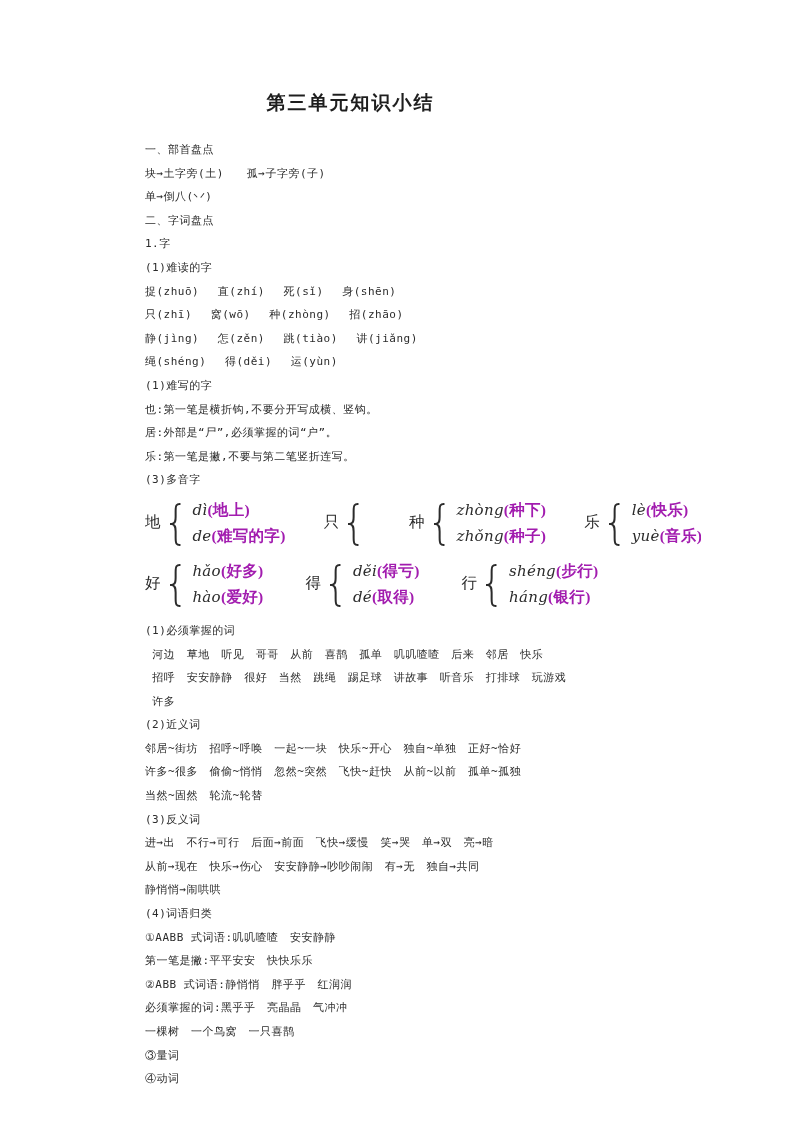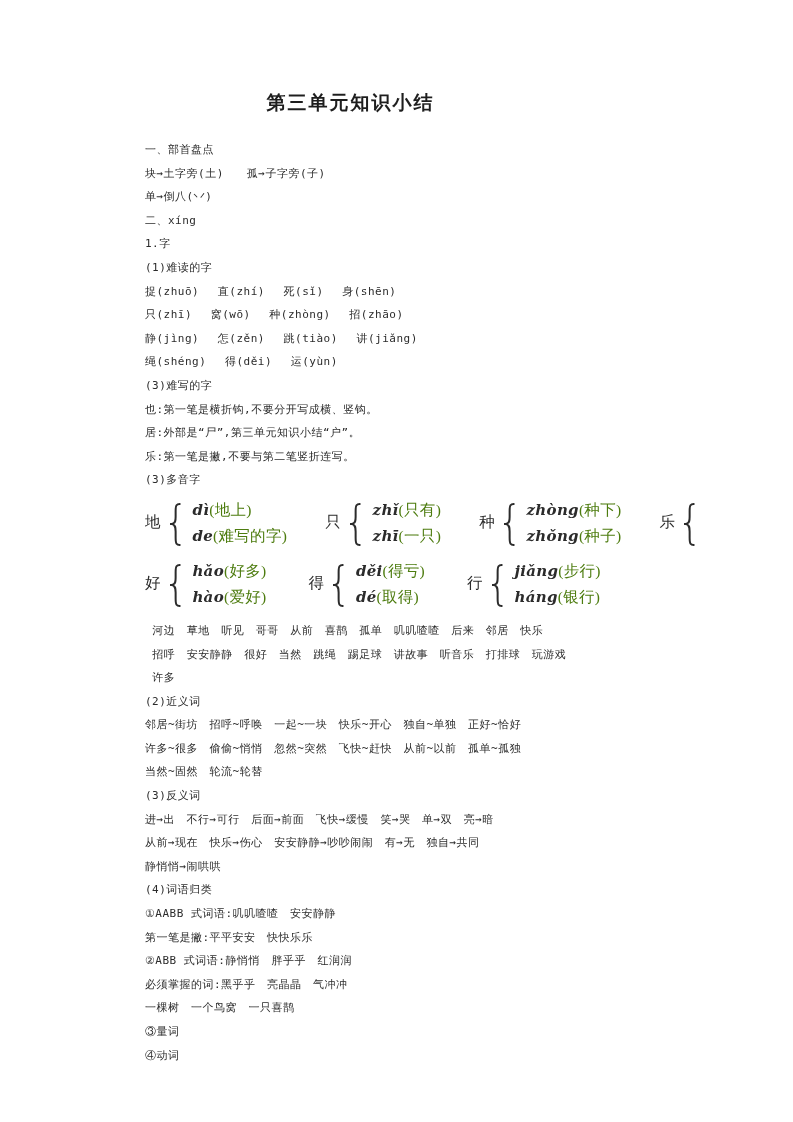--- a/index.html
+++ b/index.html
@@ -59,66 +59,63 @@
   .poly-lines{display:flex;flex-direction:column;}
   .poly-line{
     font-size:15.5px;
     line-height:25px;
     letter-spacing:0.3px;
     white-space:pre;
   }
   .poly-py{
     font-family:"DejaVu Serif",serif;
     font-style:italic;
-    font-weight:700;
+    font-weight:400;
     font-size:15px;
     color:#2b2b2b;
   }
   .poly-zh{
     font-family:"Liberation Serif",serif;
-    color:#4d7c0f;
+    color:#a21caf;
+    font-weight:bold;
   }
 </style>
 </head>
 <body>
 
 <div class="page">
   <h1 class="doc-title">第三单元知识小结</h1>
   <div class="doc-body" id="doc-body">
       <p class="line">一、部首盘点</p>
       <p class="line">块→土字旁(土)　　孤→子字旁(子)</p>
       <p class="line">单→倒八(丷)</p>
-      <p class="line">二、xíng</p>
+      <p class="line">二、字词盘点</p>
       <p class="line">1.字</p>
       <p class="line">(1)难读的字</p>
       <p class="line">捉(zhuō)　 直(zhí)　 死(sǐ)　 身(shēn)</p>
       <p class="line">只(zhī)　 窝(wō)　 种(zhòng)　 招(zhāo)</p>
       <p class="line">静(jìng)　 怎(zěn)　 跳(tiào)　 讲(jiǎng)</p>
       <p class="line">绳(shéng)　 得(děi)　 运(yùn)</p>
-      <p class="line">(3)难写的字</p>
+      <p class="line">(1)难写的字</p>
       <p class="line">也:第一笔是横折钩,不要分开写成横、竖钩。</p>
-      <p class="line">居:外部是“尸”,第三单元知识小结“户”。</p>
+      <p class="line">居:外部是“尸”,必须掌握的词“户”。</p>
       <p class="line">乐:第一笔是撇,不要与第二笔竖折连写。</p>
       <p class="line">(3)多音字</p>
       <div class="poly-row row-1">
         <div class="poly-entry">
           <span class="poly-char">地</span>
           <span class="poly-brace">{</span>
           <div class="poly-lines">
             <div class="poly-line"><span class="poly-py">dì</span><span class="poly-zh">(地上)</span></div>
             <div class="poly-line"><span class="poly-py">de</span><span class="poly-zh">(难写的字)</span></div>
           </div>
         </div>
         <div class="poly-entry">
           <span class="poly-char">只</span>
           <span class="poly-brace">{</span>
-          <div class="poly-lines">
-            <div class="poly-line"><span class="poly-py">zhǐ</span><span class="poly-zh">(只有)</span></div>
-            <div class="poly-line"><span class="poly-py">zhī</span><span class="poly-zh">(一只)</span></div>
-          </div>
         </div>
         <div class="poly-entry">
           <span class="poly-char">种</span>
           <span class="poly-brace">{</span>
           <div class="poly-lines">
             <div class="poly-line"><span class="poly-py">zhòng</span><span class="poly-zh">(种下)</span></div>
             <div class="poly-line"><span class="poly-py">zhǒng</span><span class="poly-zh">(种子)</span></div>
           </div>
         </div>
         <div class="poly-entry">
@@ -144,25 +141,26 @@
           <span class="poly-brace">{</span>
           <div class="poly-lines">
             <div class="poly-line"><span class="poly-py">děi</span><span class="poly-zh">(得亏)</span></div>
             <div class="poly-line"><span class="poly-py">dé</span><span class="poly-zh">(取得)</span></div>
           </div>
         </div>
         <div class="poly-entry">
           <span class="poly-char">行</span>
           <span class="poly-brace">{</span>
           <div class="poly-lines">
-            <div class="poly-line"><span class="poly-py">jiǎng</span><span class="poly-zh">(步行)</span></div>
+            <div class="poly-line"><span class="poly-py">shéng</span><span class="poly-zh">(步行)</span></div>
             <div class="poly-line"><span class="poly-py">háng</span><span class="poly-zh">(银行)</span></div>
           </div>
         </div>
       </div>
+      <p class="line">(1)必须掌握的词</p>
       <p class="line"> 河边　草地　听见　哥哥　从前　喜鹊　孤单　叽叽喳喳　后来　邻居　快乐</p>
       <p class="line"> 招呼　安安静静　很好　当然　跳绳　踢足球　讲故事　听音乐　打排球　玩游戏</p>
       <p class="line"> 许多</p>
       <p class="line">(2)近义词</p>
       <p class="line">邻居~街坊　招呼~呼唤　一起~一块　快乐~开心　独自~单独　正好~恰好</p>
       <p class="line">许多~很多　偷偷~悄悄　忽然~突然　飞快~赶快　从前~以前　孤单~孤独</p>
       <p class="line">当然~固然　轮流~轮替</p>
       <p class="line">(3)反义词</p>
       <p class="line">进→出　不行→可行　后面→前面　飞快→缓慢　笑→哭　单→双　亮→暗</p>
       <p class="line">从前→现在　快乐→伤心　安安静静→吵吵闹闹　有→无　独自→共同</p>

